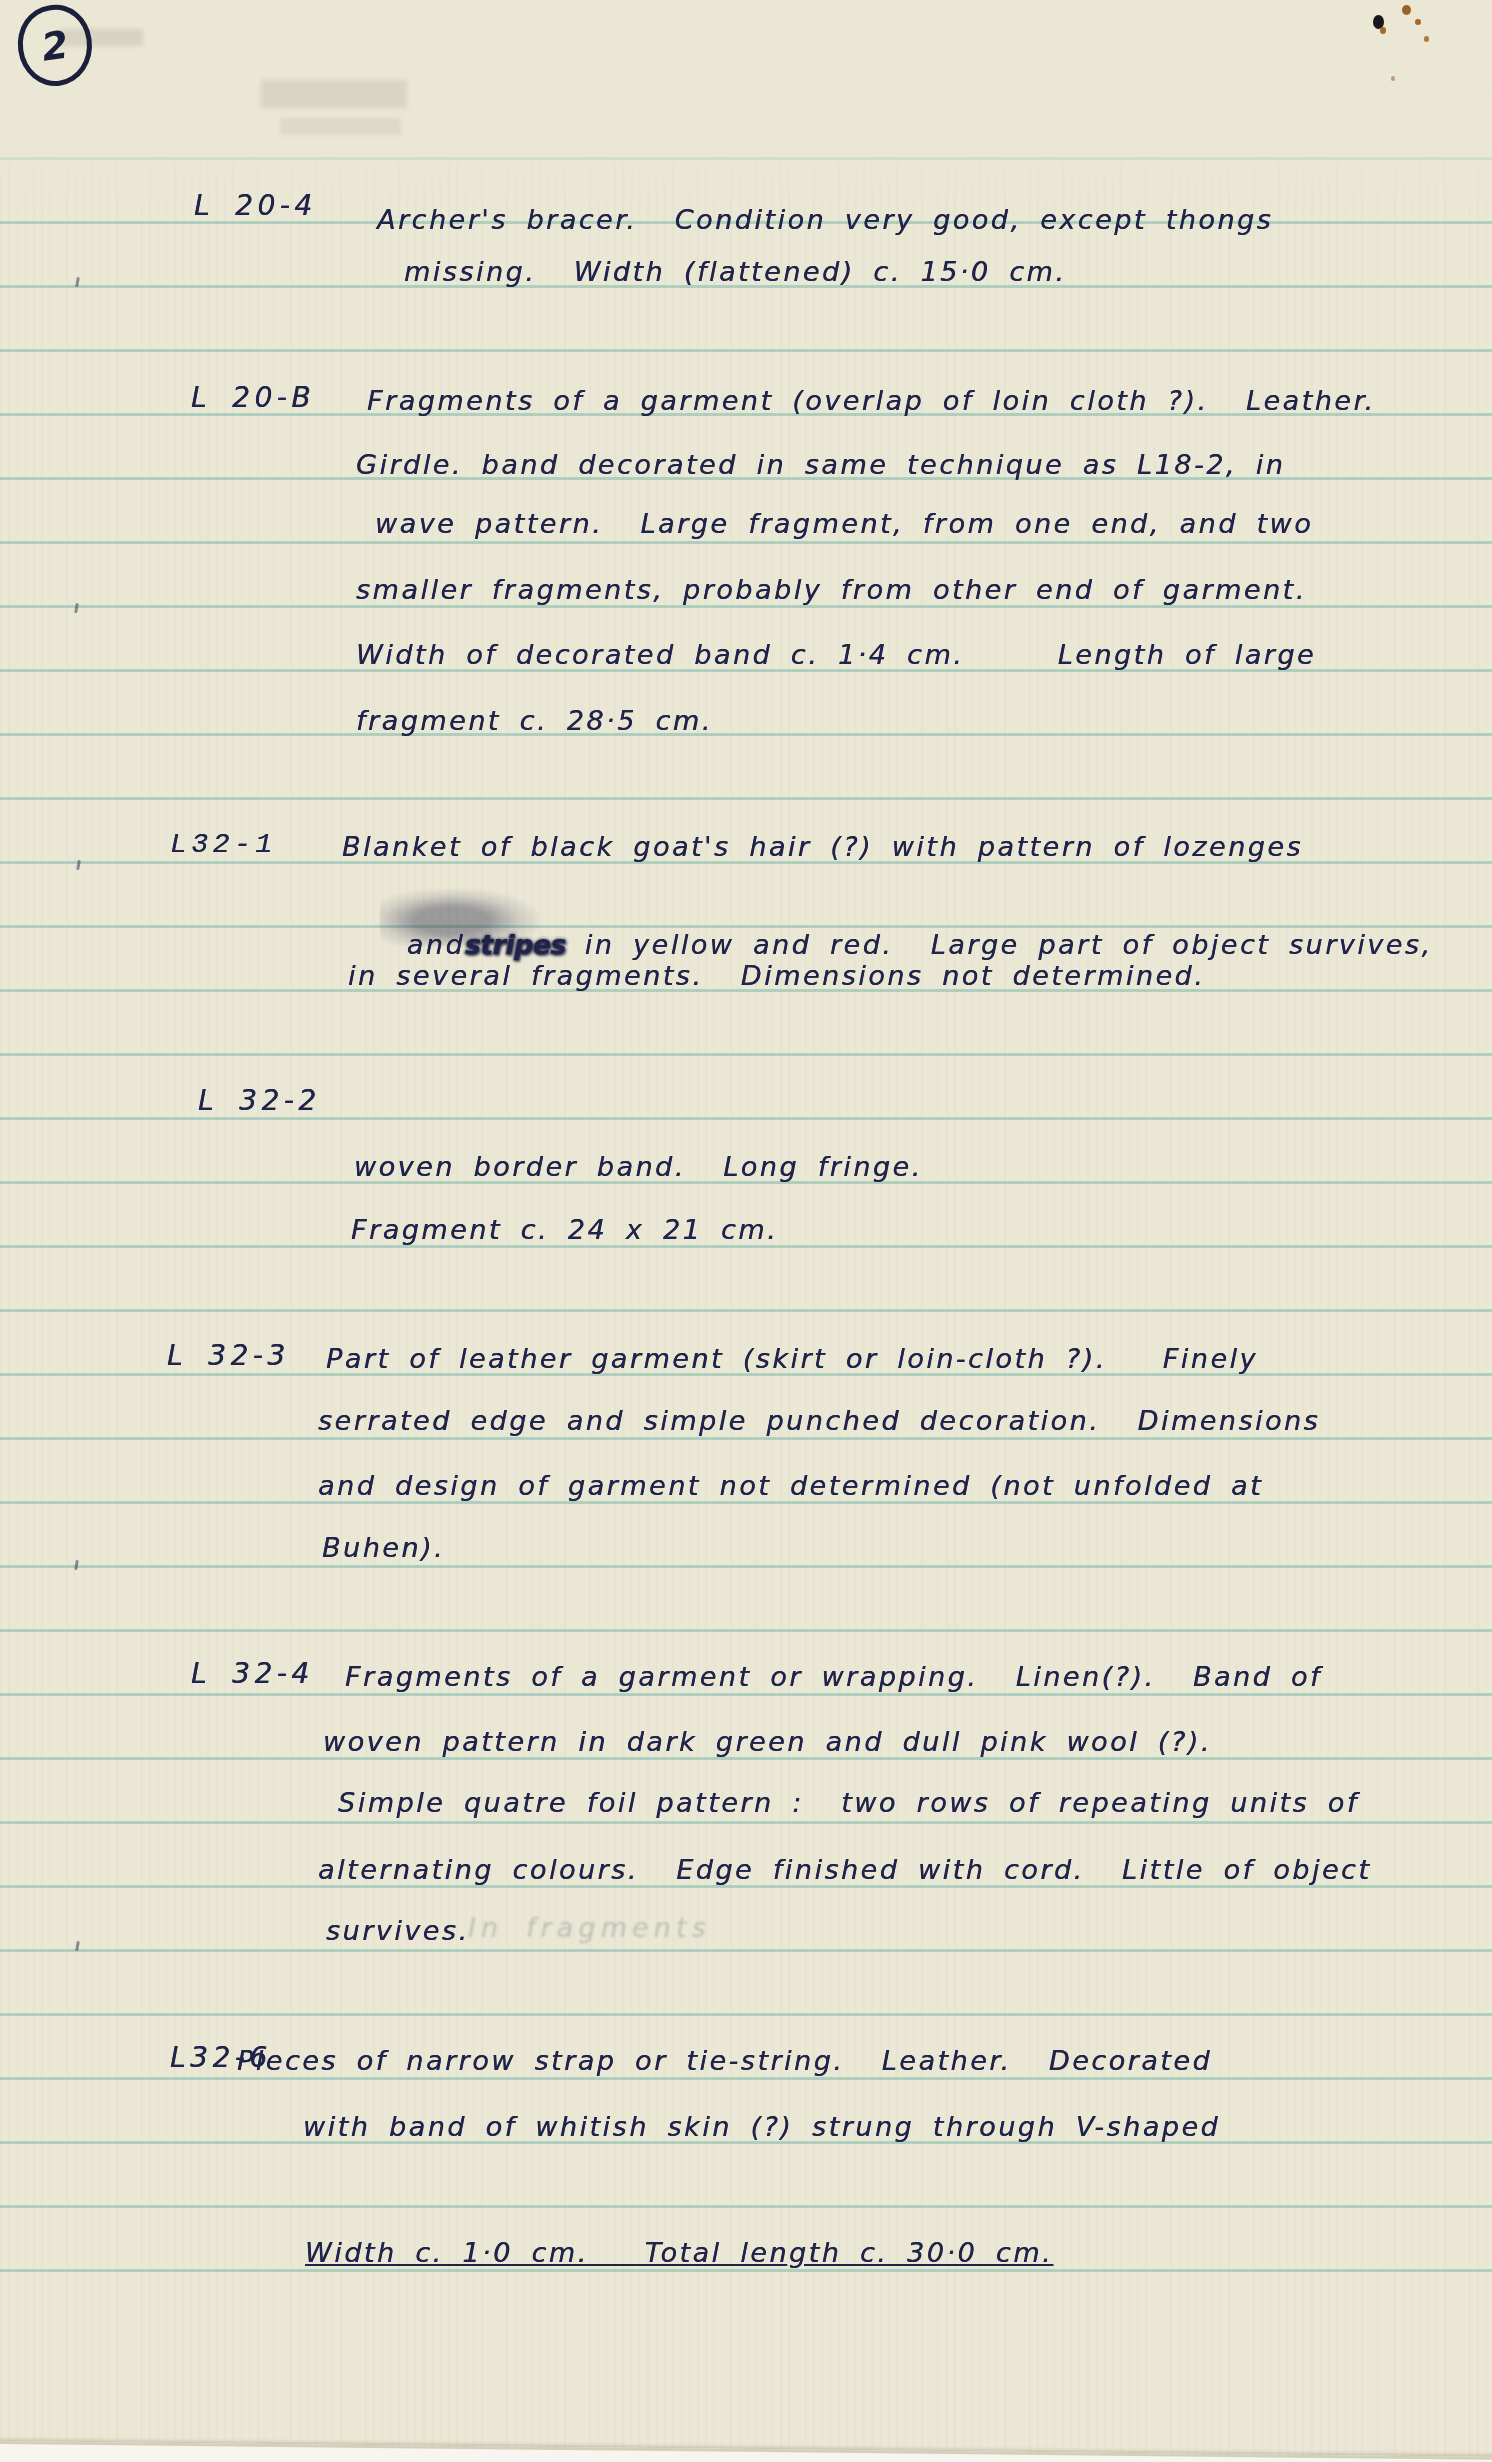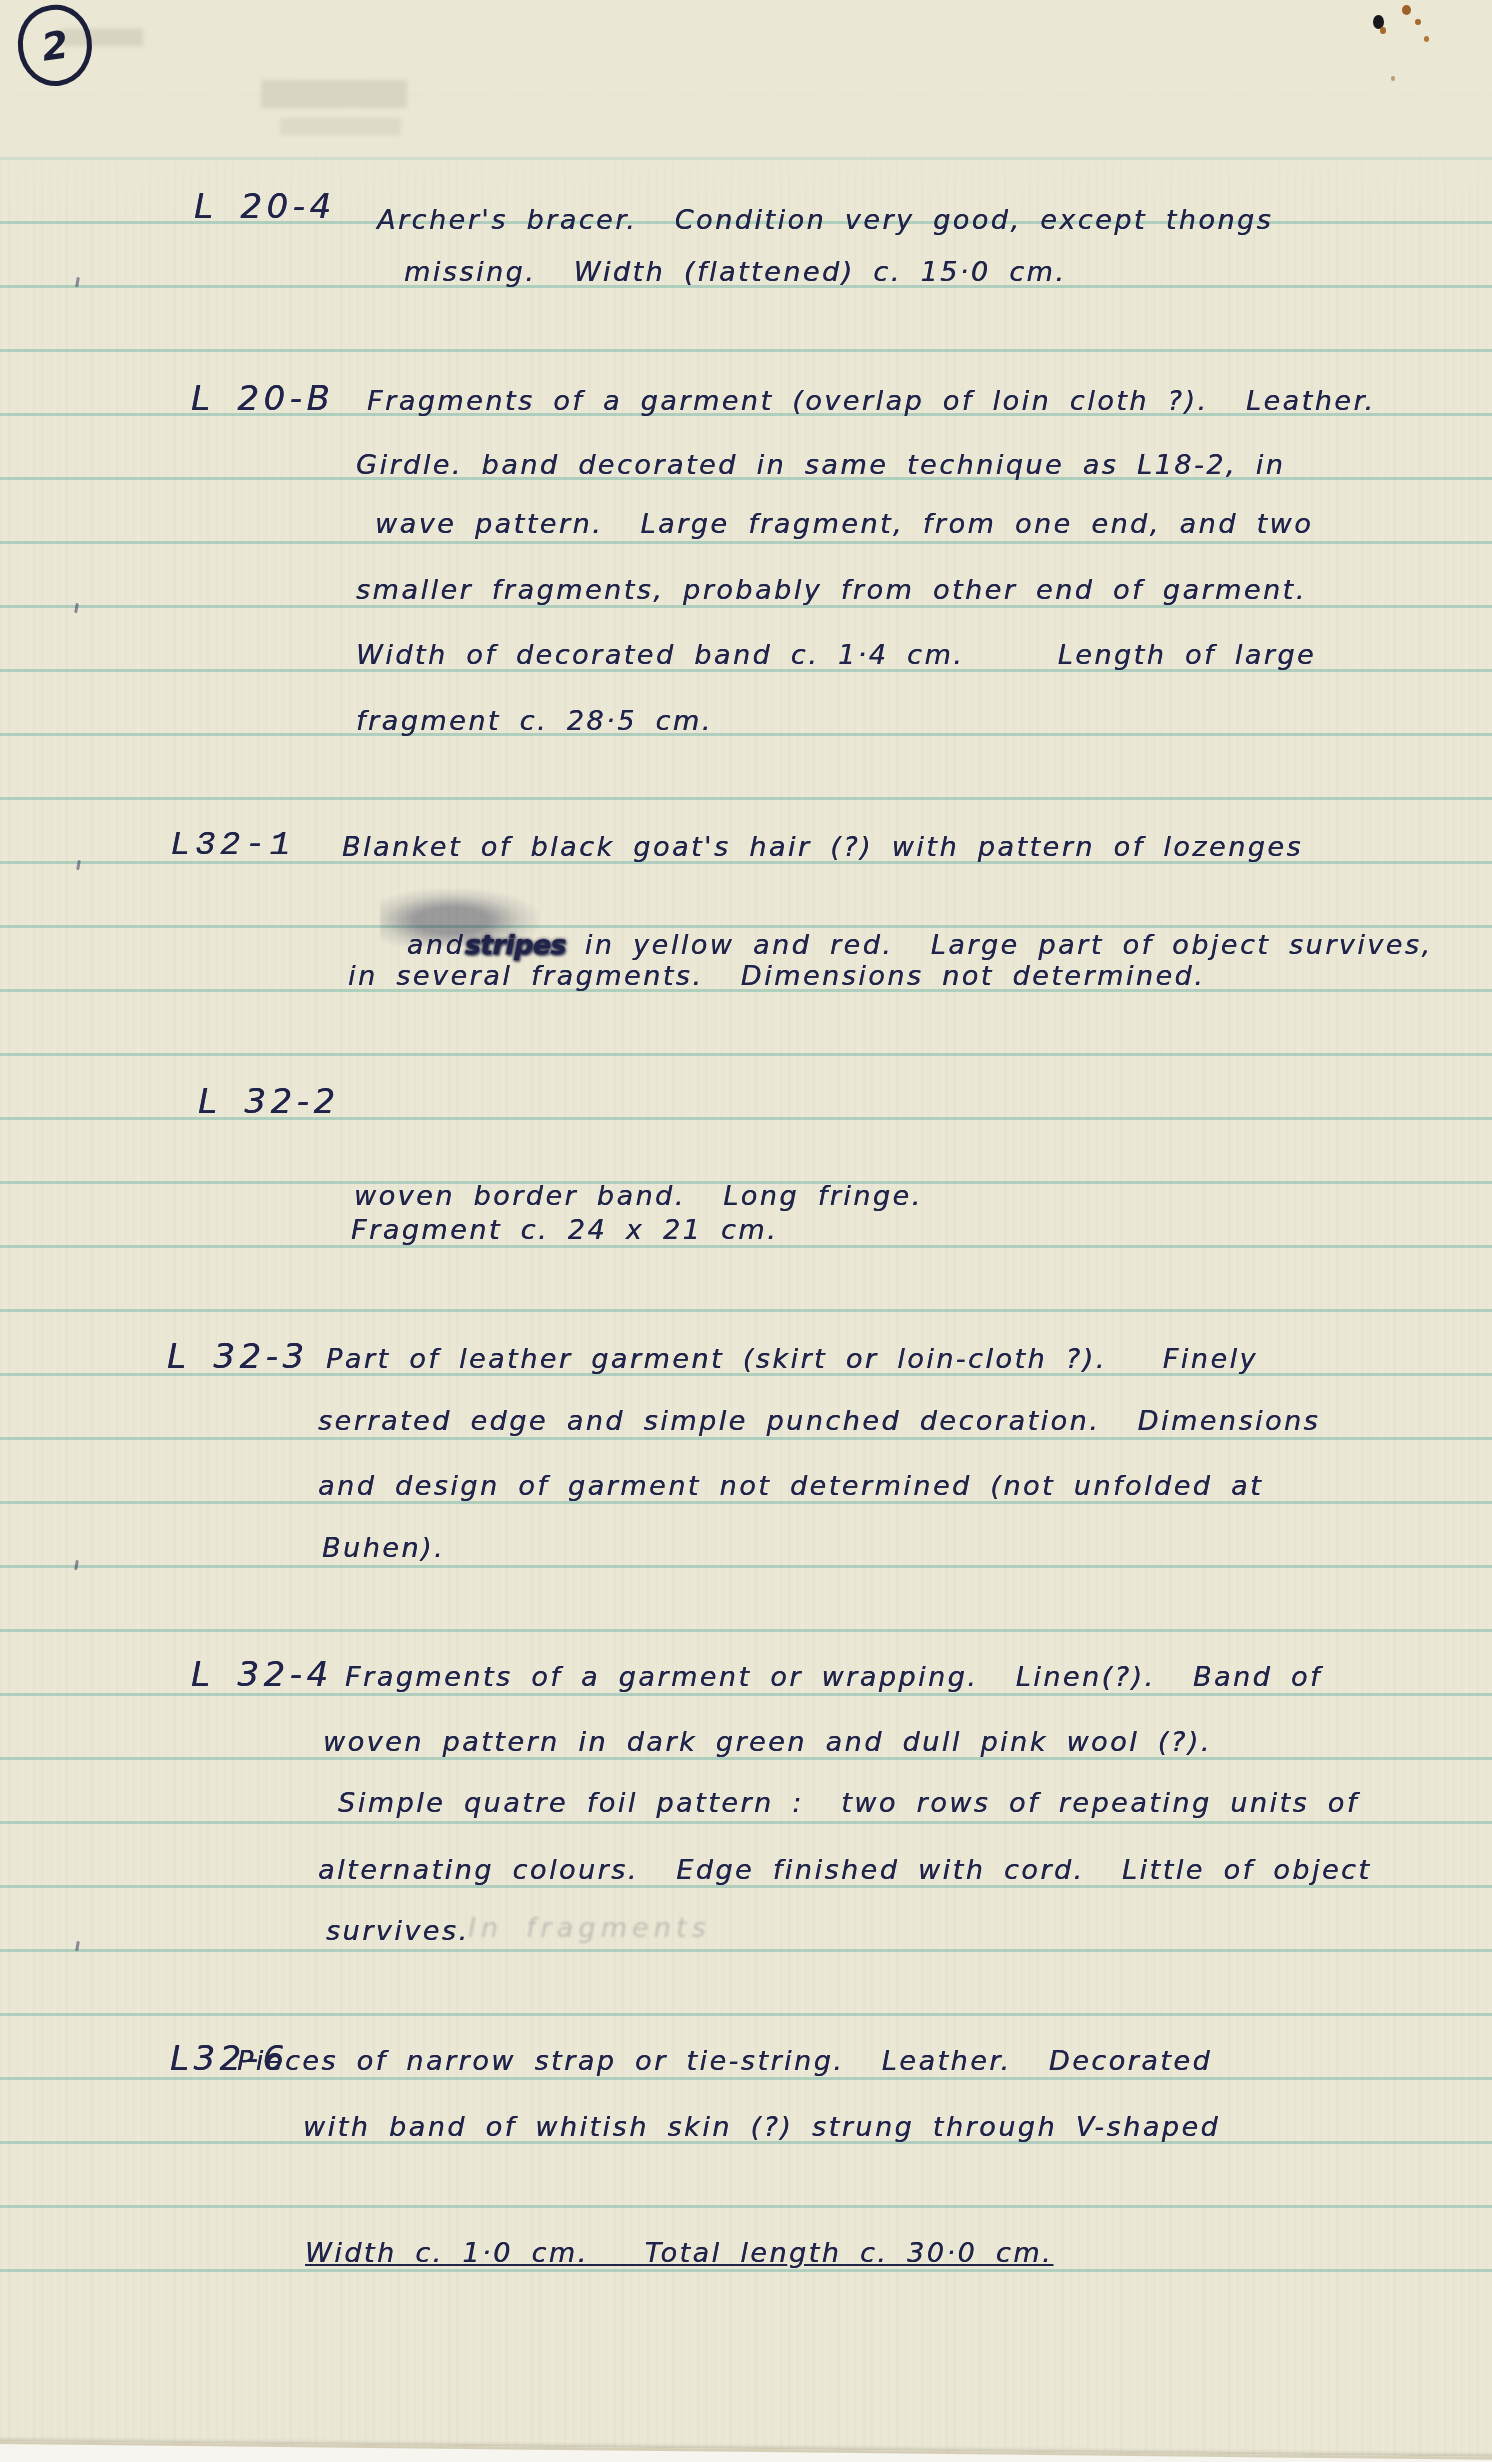--- a/index.html
+++ b/index.html
@@ -32,21 +32,21 @@
   .ln,.lbl{
     position:absolute;
     font-style:italic;
     color:#20244a;
     white-space:pre;
     letter-spacing:2.5px;
     word-spacing:7.6px;
     text-shadow:0.3px 0 0 currentColor;
   }
   .ln{font-size:27px;line-height:36px;}
-  .lbl{font-size:34px;line-height:36px;letter-spacing:4.5px;}
+  .lbl{font-size:28px;line-height:36px;letter-spacing:4.5px;}
   .smg{
     font-weight:700;letter-spacing:-0.6px;
     text-shadow:0 0 3.8px rgba(30,32,64,0.95), 1.3px 1.9px 2.5px rgba(30,32,64,0.65), -1.3px 0.6px 1.9px rgba(30,32,64,0.5);
   }
   .ghost{
     position:absolute;left:468px;top:1912px;
     font-style:italic;font-size:27px;letter-spacing:5.1px;word-spacing:9px;
     color:rgba(95,100,105,0.30);
     filter:blur(1px);
     white-space:pre;
@@ -123,21 +123,21 @@
 
   <div class="lbl" style="left:170px;top:827px;font-family:Liberation Mono, monospace;">L32-1</div>
   <div class="ln" style="left:342px;top:829px;">Blanket of black goat's hair (?) with pattern of lozenges</div>
   <div class="ln" style="left:332px;top:891px;">
     <span>and</span><span class="smg">stripes</span><span> in yellow and red.  Large part of object survives,</span>
   </div>
   <div class="inkblob"></div>
   <div class="ln" style="left:348px;top:958px;">in several fragments.  Dimensions not determined.</div>
 
   <div class="lbl" style="left:198px;top:1083px;">L 32-2</div>
-  <div class="ln" style="left:354px;top:1149px;margin-top:29px;">woven border band.  Long fringe.</div>
+  <div class="ln" style="left:354px;top:1149px;">woven border band.  Long fringe.</div>
   <div class="ln" style="left:351px;top:1212px;">Fragment c. 24 x 21 cm.</div>
 
   <div class="lbl" style="left:167px;top:1338px;">L 32-3</div>
   <div class="ln" style="left:326px;top:1341px;">Part of leather garment (skirt or loin-cloth ?).   Finely</div>
   <div class="ln" style="left:318px;top:1403px;">serrated edge and simple punched decoration.  Dimensions</div>
   <div class="ln" style="left:318px;top:1468px;">and design of garment not determined (not unfolded at</div>
   <div class="ln" style="left:322px;top:1530px;">Buhen).</div>
 
   <div class="lbl" style="left:191px;top:1656px;">L 32-4</div>
   <div class="ln" style="left:345px;top:1659px;">Fragments of a garment or wrapping.  Linen(?).  Band of</div>

